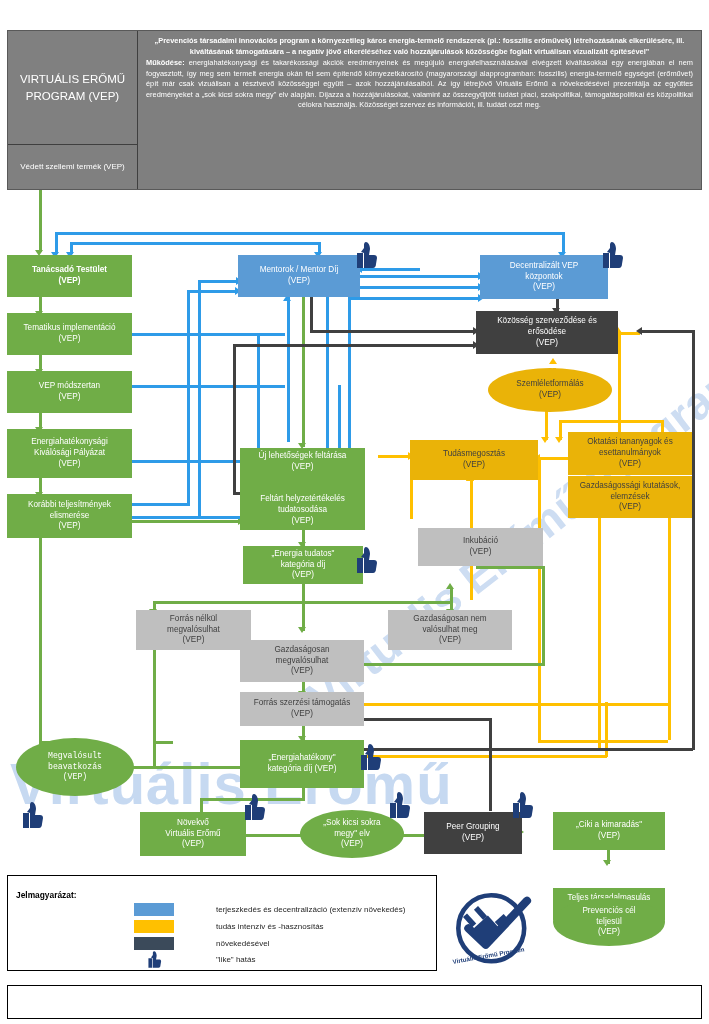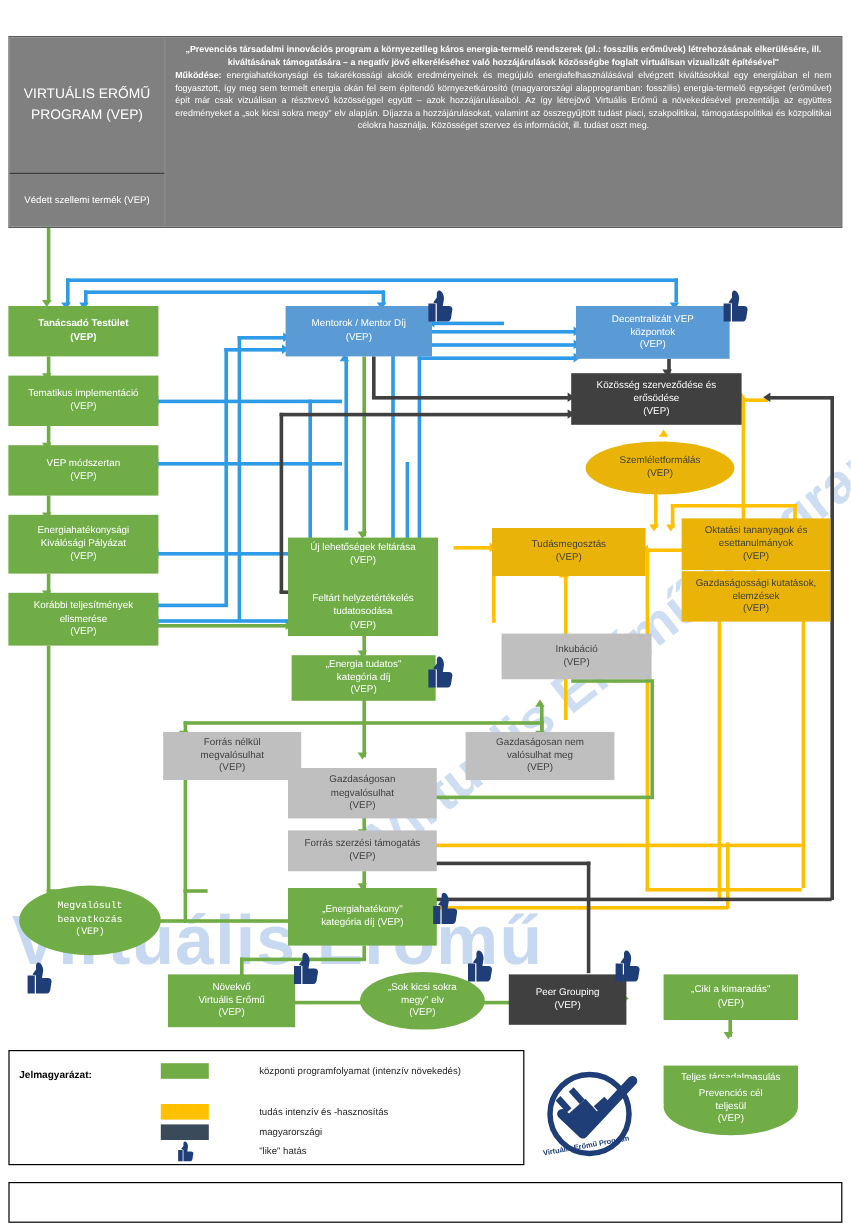--- a/index.html
+++ b/index.html
@@ -482,31 +482,31 @@
   </div>
   <div class="thumb" style="left:18px; top:800px;">
     <svg viewBox="0 0 26 30" width="26" height="30">
         <path d="M5 13 L11 13 L11 28 L5 28 Z M12 13 L12 28 L21 28 C23 28 24 26 24 24 L25 18 C25 16 24 15 22 15 L17 15 L18 9 C18 5 16 2 14 2 C12.5 2 12 3.5 12 5 L12 8 L9 12 Z" fill="#1F3E78"></path>
       </svg>
   </div>
 
   <div id="legend">
     <div id="legend-title">Jelmagyarázat:</div>
 
-    <div class="legend-row" style="top:9px;">
-      <div class="legend-swatch" style="background:#70AD47;"></div>
-      <div class="legend-label">központi programfolyamat (intenzív növekedés)</div>
+    <div class="legend-row" style="top:26px;">
+      <div class="legend-swatch" style="background:#5B9BD5;"></div>
+      <div class="legend-label">terjeszkedés és decentralizáció (extenzív növekedés)</div>
     </div>
     <div class="legend-row" style="top:43px;">
       <div class="legend-swatch" style="background:#FFC000;"></div>
       <div class="legend-label">tudás intenzív és -hasznosítás</div>
     </div>
     <div class="legend-row" style="top:60px;">
       <div class="legend-swatch" style="background:#3B4A5A;"></div>
-      <div class="legend-label">magyarországi</div>
+      <div class="legend-label">növekedésével</div>
     </div>
     <div class="legend-row" style="top:76px;">
       <div class="legend-swatch" style="background:transparent; position:relative;">
         <svg viewBox="0 0 26 30" width="17" height="19" style="position:absolute; left:11px; top:-3px;">
             <path d="M5 13 L11 13 L11 28 L5 28 Z M12 13 L12 28 L21 28 C23 28 24 26 24 24 L25 18 C25 16 24 15 22 15 L17 15 L18 9 C18 5 16 2 14 2 C12.5 2 12 3.5 12 5 L12 8 L9 12 Z" fill="#1F3E78"></path>
           </svg>
       </div>
       <div class="legend-label">"like" hatás</div>
     </div>
   </div>

